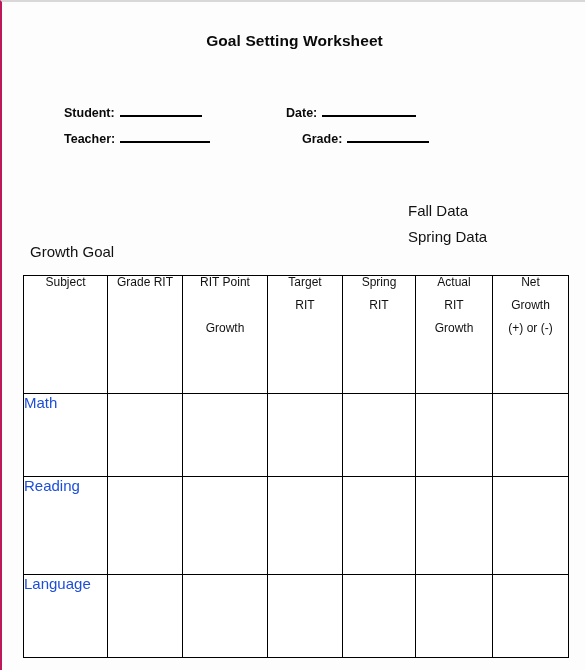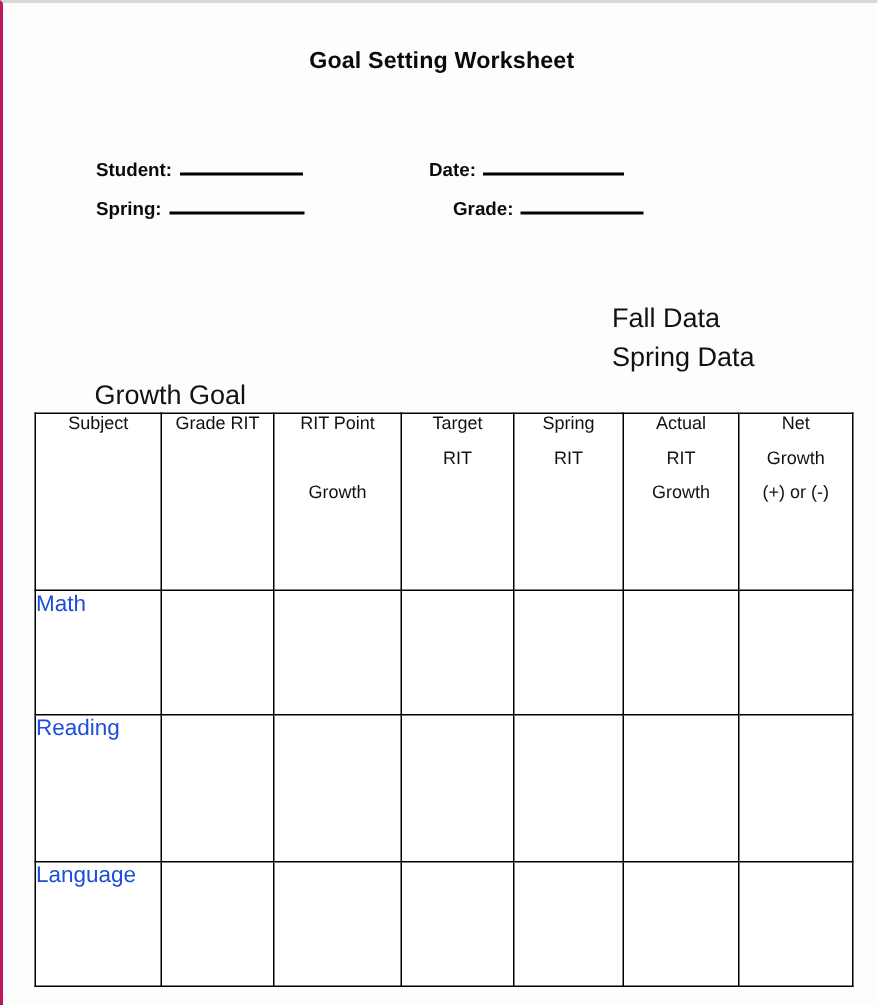--- a/index.html
+++ b/index.html
@@ -57,27 +57,27 @@
     height: 11px;
     margin-left: 5px;
   }
   .rule-w-short { width: 82px; }
   .rule-w-med   { width: 90px; }
   .rule-w-long  { width: 94px; }
 
   
   .annot {
     position: absolute;
-    font-size: 18px;
+    font-size: 15px;
     color: #111;
     white-space: nowrap;
   }
   .an-fall   { top: 200px; left: 406px; }
   .an-spring { top: 226px; left: 406px; }
-  .an-growth { top: 251px; left: 28px; margin-left: 33px; }
+  .an-growth { top: 241px; left: 28px; }
 
   
   #goal-table {
     position: absolute;
     top: 273px;
     left: 21px;
     width: 545px;
     border-collapse: collapse;
     table-layout: fixed;
     background: #fff;
@@ -131,21 +131,21 @@
 
 <div id="page">
 
   <div class="doc-title">Goal Setting Worksheet</div>
 
   <div class="field-block fb-student">
     <span class="field-label">Student:</span><span class="rule rule-w-short"></span>
   </div>
 
   <div class="field-block fb-teacher">
-    <span class="field-label">Spring:</span><span class="rule rule-w-med"></span>
+    <span class="field-label">Teacher:</span><span class="rule rule-w-med"></span>
   </div>
 
   <div class="field-block fb-date">
     <span class="field-label">Date:</span><span class="rule rule-w-long"></span>
   </div>
 
   <div class="field-block fb-grade">
     <span class="field-label">Grade:</span><span class="rule rule-w-short"></span>
   </div>
 

